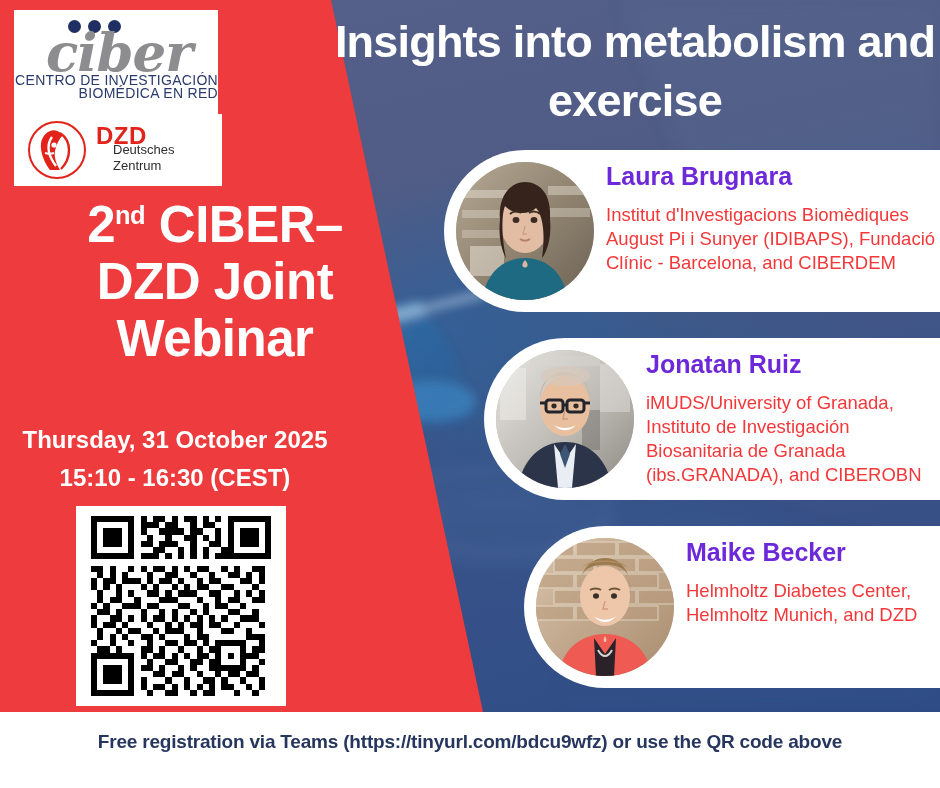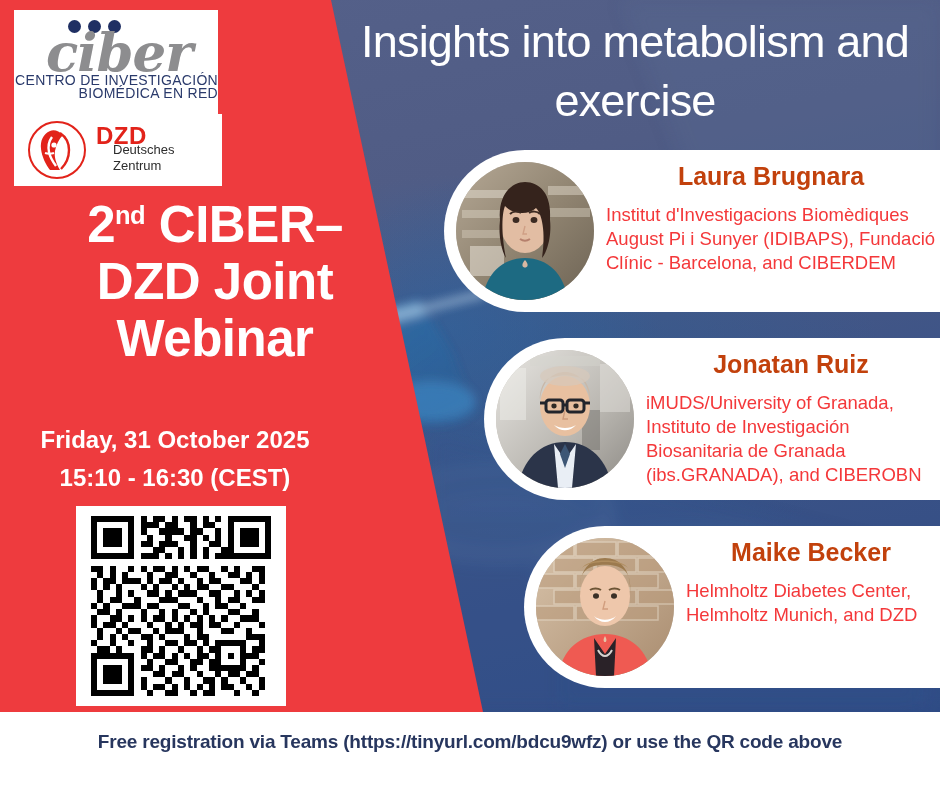--- a/index.html
+++ b/index.html
@@ -86,21 +86,21 @@
   
   .qr-wrap{
     position:absolute;left:76px;top:506px;width:210px;height:200px;
     background:#ffffff;padding:10px;box-sizing:border-box;
   }
   .qr-wrap svg{display:block;width:190px;height:180px;}
 
   
   .headline{
     position:absolute;left:330px;top:12px;width:610px;text-align:center;
-    color:#ffffff;font-weight:normal;font-size:45px;line-height:59px;
+    color:#ffffff;font-weight:bold;font-size:45px;line-height:59px;
     letter-spacing:-.8px;font-family:"Liberation Sans", sans-serif;
   }
 
   
   .speaker{
     position:absolute;background:#ffffff;
     border-top-left-radius:90px;border-bottom-left-radius:90px;
     box-sizing:border-box;
   }
   #speaker-0{left:444px;top:150px;width:500px;height:162px;}
@@ -110,23 +110,22 @@
   .sp-photo{
     position:absolute;left:12px;top:12px;width:138px;height:138px;border-radius:50%;
     overflow:hidden;background:#c9c3bb;
   }
   .sp-photo svg{display:block;}
   .sp-body{position:absolute;top:10px;}
   #speaker-0 .sp-body{left:162px;right:8px;}
   #speaker-1 .sp-body{left:162px;right:8px;}
   #speaker-2 .sp-body{left:162px;right:8px;}
   .sp-name{
-    color:#c2410c;font-weight:bold;font-size:25px;line-height:32px;
+    color:#6d28d9;font-weight:bold;font-size:25px;line-height:32px;
     font-family:"Liberation Sans", sans-serif;
-    text-align:center;
   }
   .sp-aff{
     color:#f4383a;font-size:18.5px;line-height:24px;margin-top:11px;
     font-family:"Liberation Sans", sans-serif;
   }
 </style>
 </head>
 <body>
 
 <div class="poster">
@@ -198,21 +197,21 @@
       </svg>
     </div>
     <div class="dzd-title">DZD</div>
     <div class="dzd-sub">
       <span>Deutsches Zentrum</span><br>
     </div>
   </div>
 
   <div class="webinar-title"><span>2</span><sup>nd</sup><span> CIBER–DZD Joint Webinar</span></div>
 
-  <div class="date-line" id="date-line-1">Friday, 31 October 2025</div>
+  <div class="date-line" id="date-line-1">Thursday, 31 October 2025</div>
   <div class="date-line" id="date-line-2">15:10 - 16:30 (CEST)</div>
 
   <div class="qr-wrap">
     <svg viewBox="0 0 29 29" shape-rendering="crispEdges" xmlns="http://www.w3.org/2000/svg">
       <rect width="29" height="29" fill="#ffffff"></rect>
       <g fill="#000000">
 
         <rect x="0" y="0" width="7" height="1"></rect>
           <rect x="0" y="6" width="7" height="1"></rect>
         <rect x="0" y="0" width="1" height="7"></rect>

